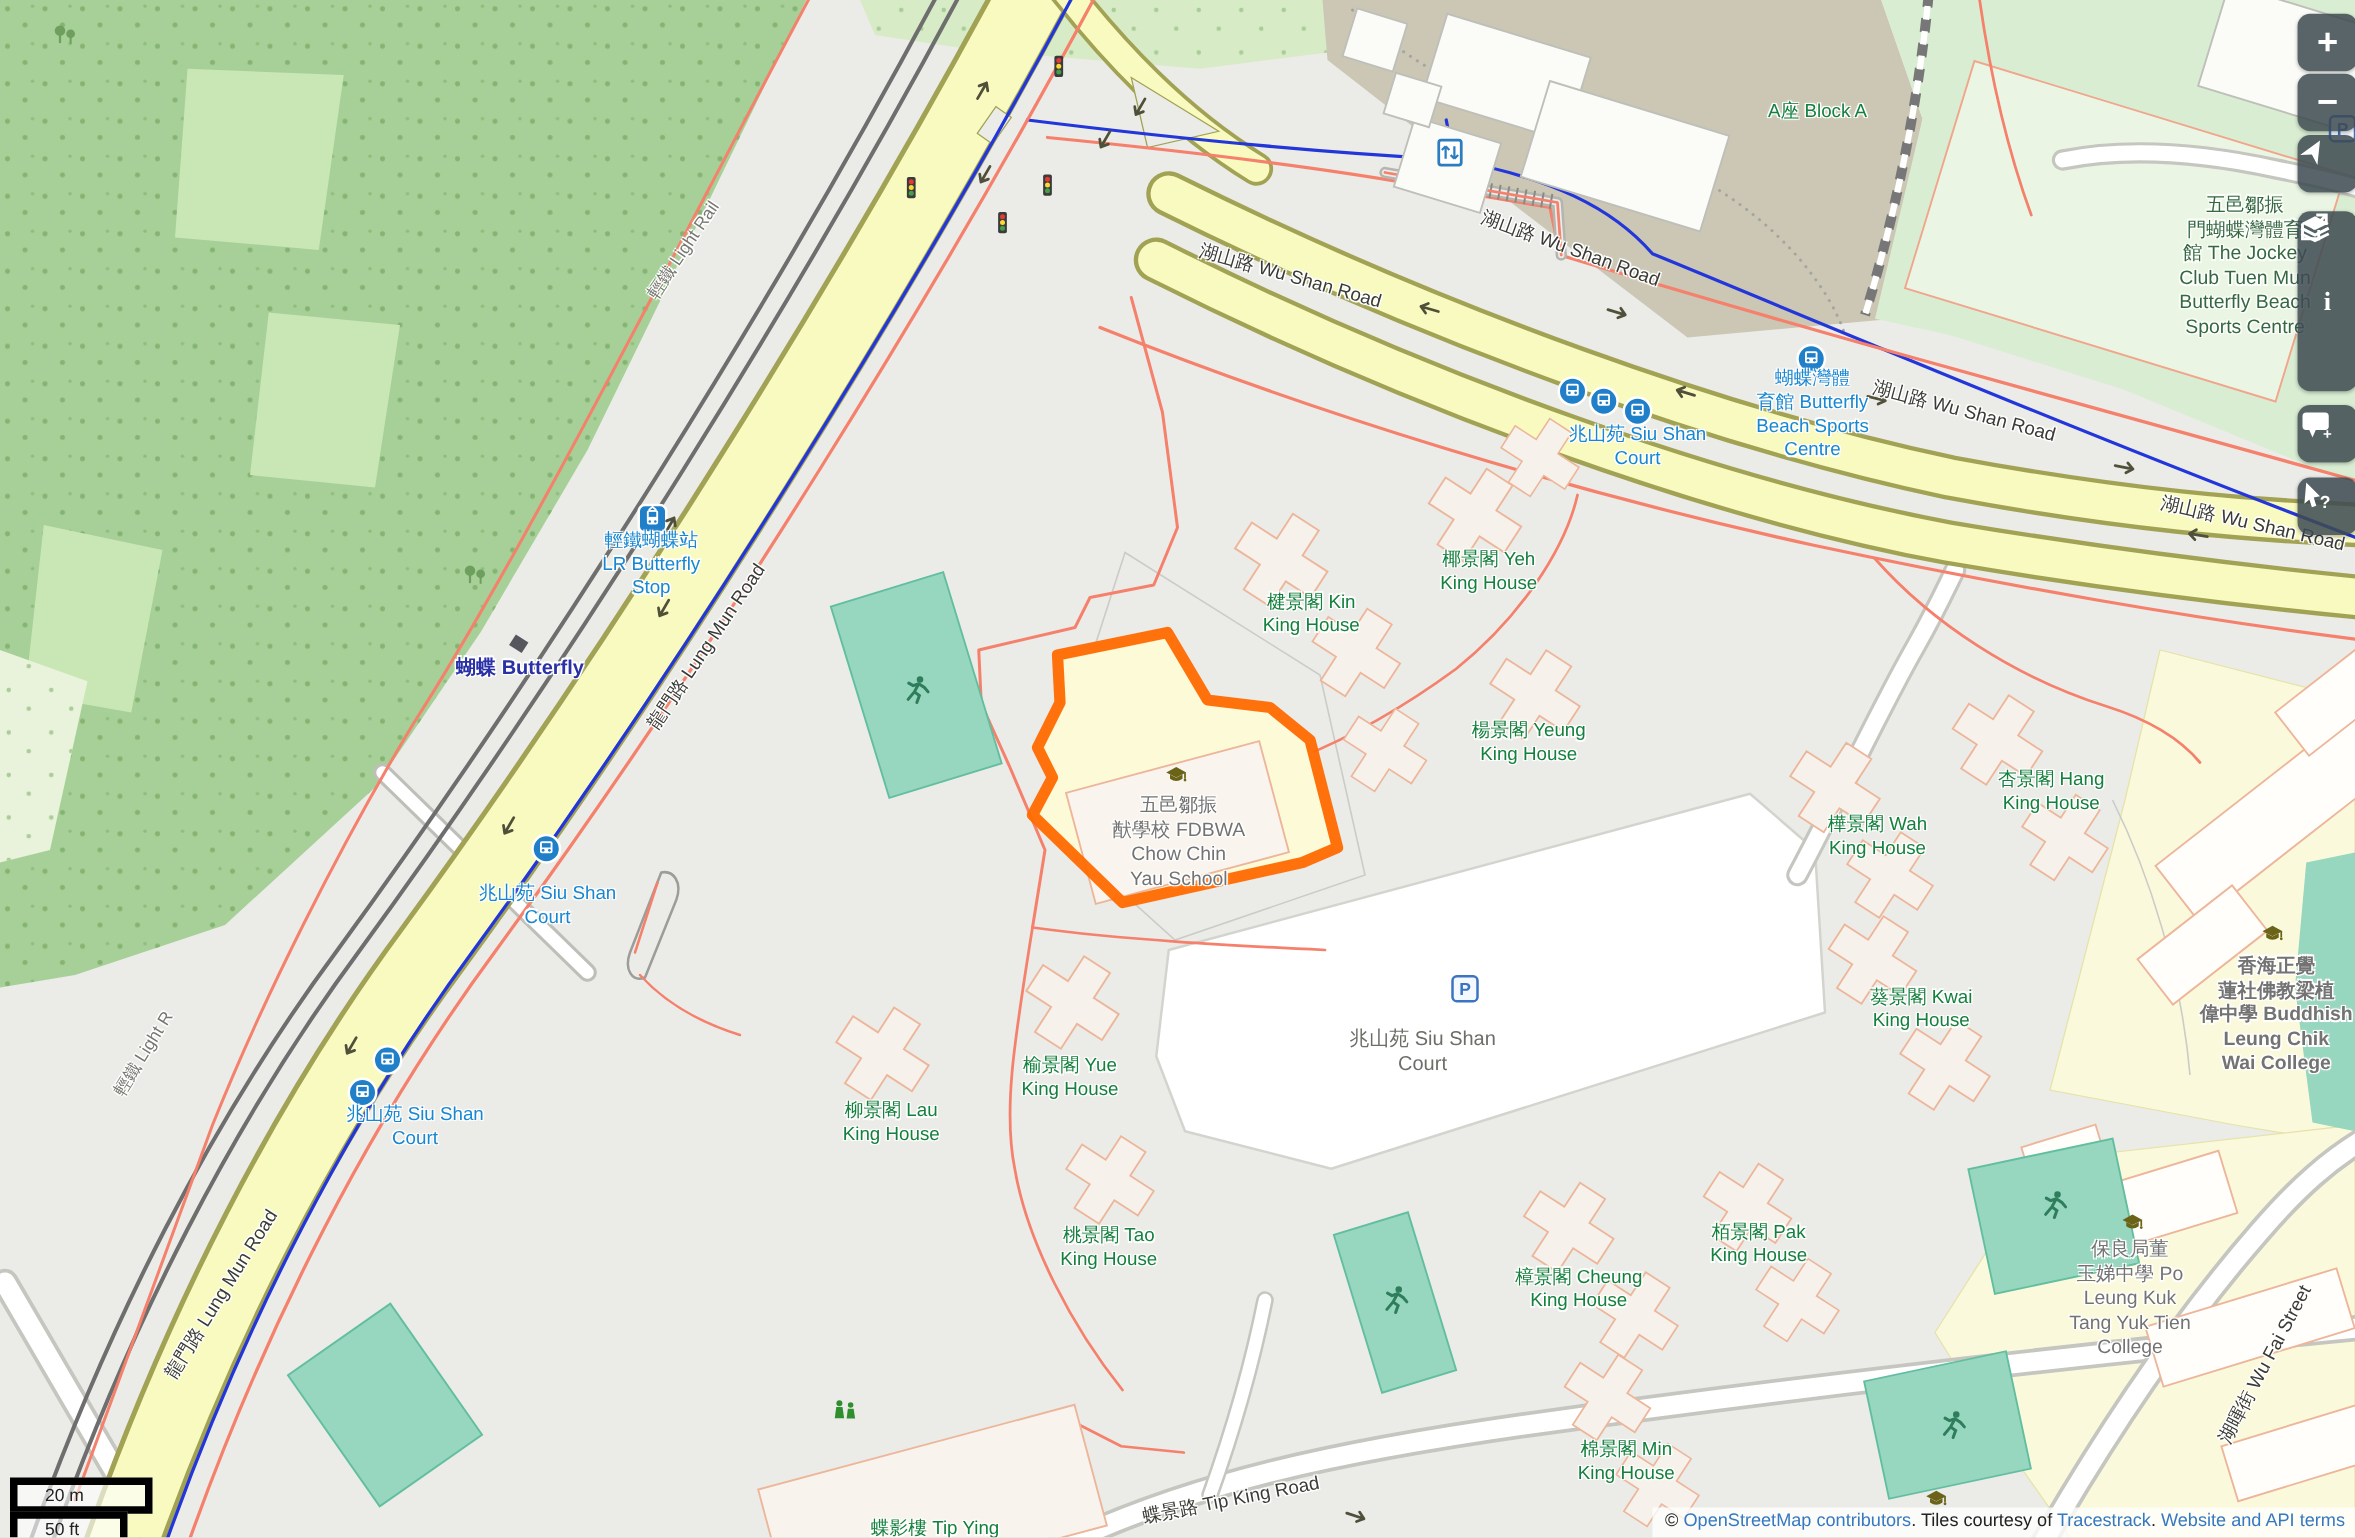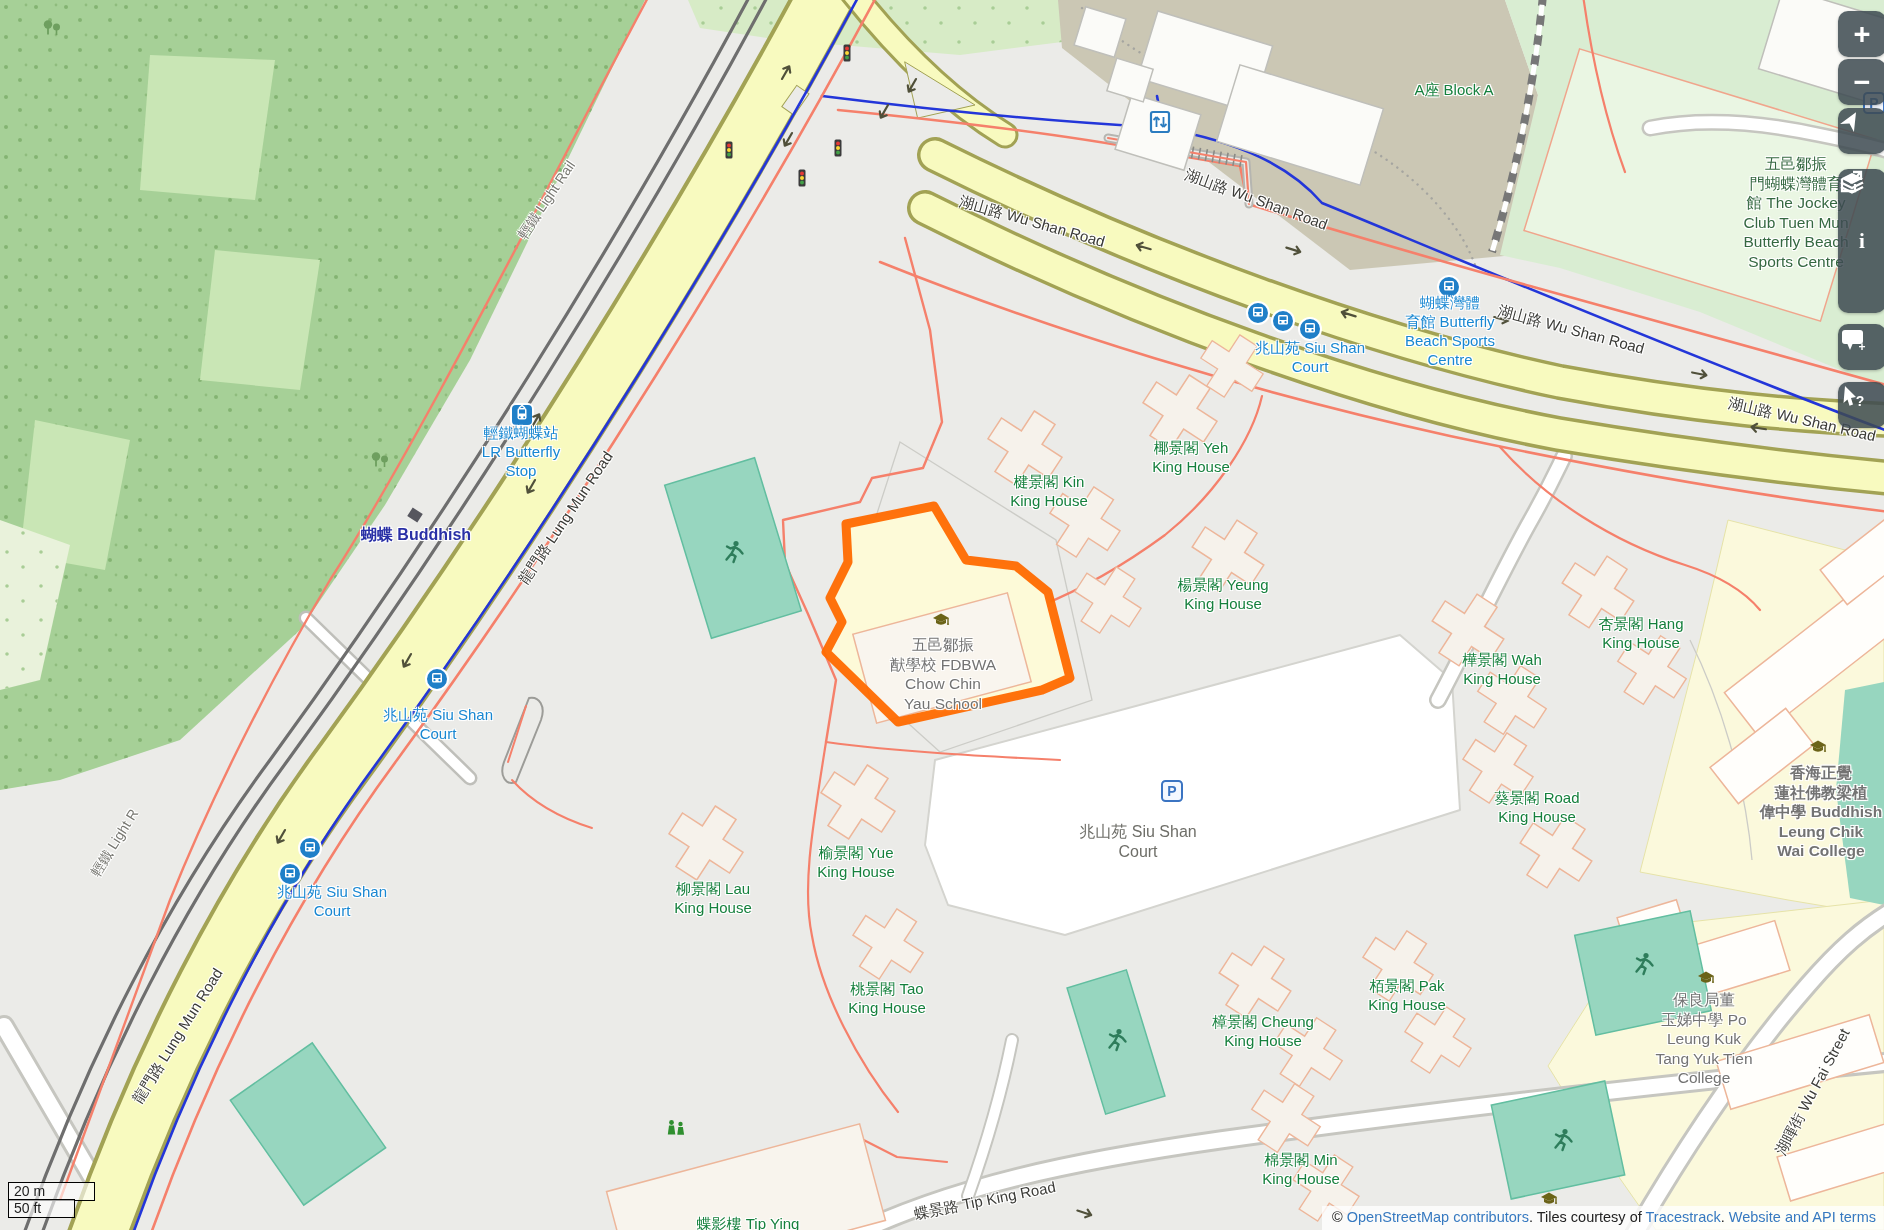--- a/index.html
+++ b/index.html
@@ -15,21 +15,21 @@
   .building{font-size:15px;color:#15803d}
   .estate{font-size:16px;color:#6e6e68}
   .area{font-size:15.5px;color:#356841}
   .school{font-size:15.5px;color:#737373}
   .ctl{position:absolute;left:1838px;width:48px;background:rgba(62,74,82,0.86);border-radius:10px;
        display:flex;align-items:center;justify-content:center;color:#fff;box-shadow:0 1px 3px rgba(0,0,0,.25);cursor:pointer}
   .ctl-sq{height:46px}
   .ctl-glyph{font-size:29px;font-weight:bold;line-height:1}
   .ctl-col{flex-direction:column;justify-content:space-around;height:140px;padding:2px 0}
   .scalebar{position:absolute;left:8px;top:1182px;font-size:14px;color:#222}
-  .sb-box{background:rgba(255,255,255,.62);border:1px solid #000000;height:17px;line-height:16px;padding-left:5px;box-sizing:content-box}
+  .sb-box{background:rgba(255,255,255,.62);border:6px solid #000000;height:17px;line-height:16px;padding-left:22px;box-sizing:content-box}
   .sb-metric{width:80px}
   .sb-imperial{width:60px;margin-top:-2px}
   .attribution{position:absolute;right:0;bottom:0;background:rgba(255,255,255,.78);
        font-size:14.5px;color:#222;padding:3px 8px 5px 10px;white-space:nowrap}
   .attr-link{color:var(--link-blue,#3679C0);cursor:pointer}
 </style>
 </head>
 <body>
 
 <div class="stage">
@@ -366,21 +366,21 @@
       </div>
       <div class="lbl transit" style="left: 438px; top: 725px; transform: translate(-50%, -50%) rotate(0deg);">
         <div>兆山苑 Siu Shan</div>
         <div>Court</div>
       </div>
       <div class="lbl transit" style="left: 332px; top: 902px; transform: translate(-50%, -50%) rotate(0deg);">
         <div>兆山苑 Siu Shan</div>
         <div>Court</div>
       </div>
       <div class="lbl station" style="left: 416px; top: 535px; transform: translate(-50%, -50%) rotate(0deg);">
-        <div>蝴蝶 Buddhish</div>
+        <div>蝴蝶 Butterfly</div>
       </div>
       <div class="lbl building" style="left: 1049px; top: 492px; transform: translate(-50%, -50%) rotate(0deg);">
         <div>楗景閣 Kin</div>
         <div>King House</div>
       </div>
       <div class="lbl building" style="left: 1191px; top: 458px; transform: translate(-50%, -50%) rotate(0deg);">
         <div>椰景閣 Yeh</div>
         <div>King House</div>
       </div>
       <div class="lbl building" style="left: 1223px; top: 595px; transform: translate(-50%, -50%) rotate(0deg);">
@@ -389,21 +389,21 @@
       </div>
       <div class="lbl building" style="left: 1502px; top: 670px; transform: translate(-50%, -50%) rotate(0deg);">
         <div>樺景閣 Wah</div>
         <div>King House</div>
       </div>
       <div class="lbl building" style="left: 1641px; top: 634px; transform: translate(-50%, -50%) rotate(0deg);">
         <div>杏景閣 Hang</div>
         <div>King House</div>
       </div>
       <div class="lbl building" style="left: 1537px; top: 808px; transform: translate(-50%, -50%) rotate(0deg);">
-        <div>葵景閣 Road</div>
+        <div>葵景閣 Kwai</div>
         <div>King House</div>
       </div>
       <div class="lbl building" style="left: 713px; top: 899px; transform: translate(-50%, -50%) rotate(0deg);">
         <div>柳景閣 Lau</div>
         <div>King House</div>
       </div>
       <div class="lbl building" style="left: 856px; top: 863px; transform: translate(-50%, -50%) rotate(0deg);">
         <div>榆景閣 Yue</div>
         <div>King House</div>
       </div>

